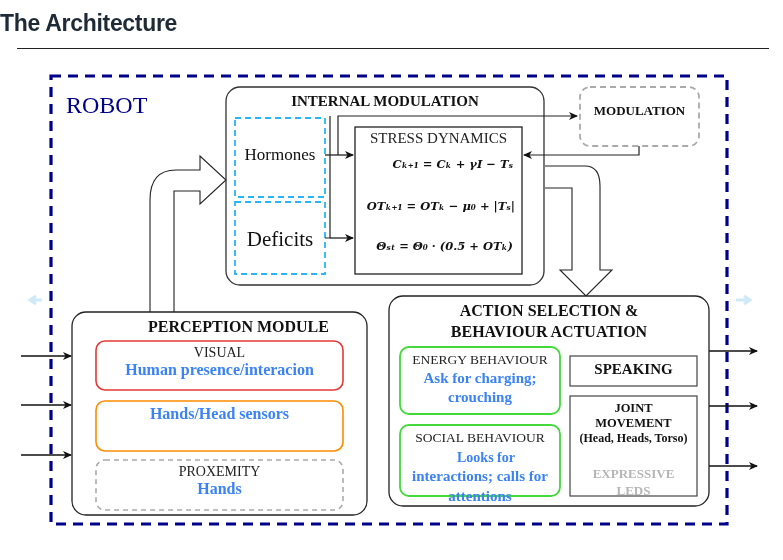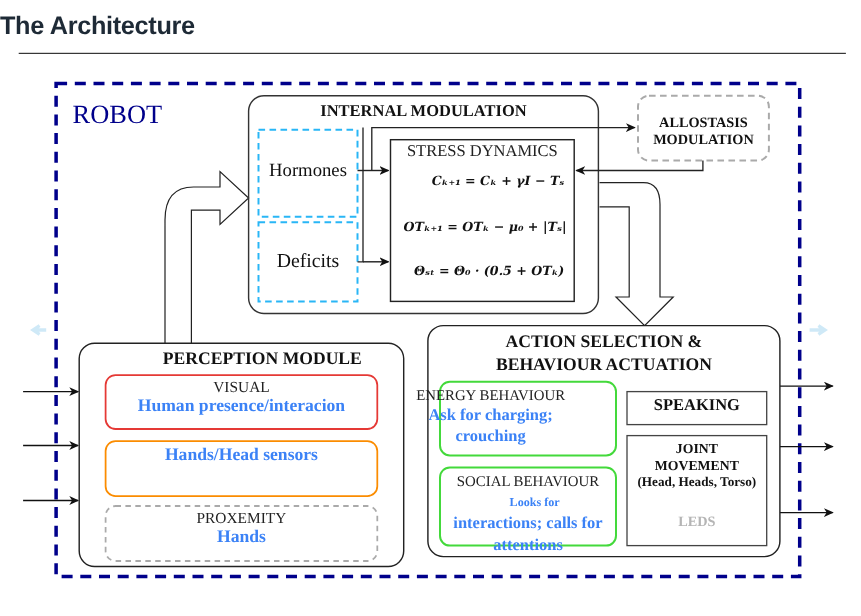--- a/index.html
+++ b/index.html
@@ -70,60 +70,60 @@
   <rect x="400" y="347" width="160" height="67" rx="9" fill="none" stroke="#43d93b" stroke-width="1.8"></rect>
   <rect x="400" y="425" width="160" height="71" rx="9" fill="none" stroke="#43d93b" stroke-width="1.8"></rect>
   <rect x="570" y="356" width="127" height="30" fill="none" stroke="#444" stroke-width="1.2"></rect>
   <rect x="570" y="396" width="127" height="100" fill="none" stroke="#444" stroke-width="1.2"></rect>
 </svg>
 
 <div class="abs robot-label">ROBOT</div>
 
 <div class="abs h-bold" style="left:226px;top:93px;width:318px;font-size:15px;">INTERNAL MODULATION</div>
 <div class="abs center" style="left:235px;top:145px;width:90px;font-size:17px;color:#111;">Hormones</div>
-<div class="abs center" style="left:235px;top:227px;width:90px;font-size:18px;color:#111;">Deficits</div>
+<div class="abs center" style="left:235px;top:227px;width:90px;font-size:21px;color:#111;">Deficits</div>
 <div class="abs center" style="left:355px;top:130px;width:167px;font-size:15px;color:#222;">STRESS DYNAMICS</div>
 <div class="abs math" style="left:355px;top:157px;width:158px;">Cₖ₊₁ = Cₖ + γI − Tₛ</div>
 <div class="abs math" style="left:355px;top:199px;width:160px;">OTₖ₊₁ = OTₖ − μ₀ + |Tₛ|</div>
 <div class="abs math" style="left:355px;top:239px;width:158px;">Θₛₜ = Θ₀ · (0.5 + OTₖ)</div>
 
 <div class="abs h-bold" style="left:580px;top:103px;width:119px;font-size:13px;line-height:16px;">
-  <div>ALLOSTASIS</div>
   <div>MODULATION</div>
 </div>
 
 <div class="abs h-bold" style="left:72px;top:318px;width:295px;font-size:16px;padding-left:38px;">PERCEPTION MODULE</div>
 <div class="abs" style="left:96px;top:345px;width:247px;">
   <div class="sub">VISUAL</div>
   <div class="subbold">Human presence/interacion</div>
 </div>
 <div class="abs" style="left:96px;top:405px;width:247px;">
   <div class="subbold">Hands/Head sensors</div>
 </div>
 <div class="abs" style="left:96px;top:464px;width:247px;">
   <div class="sub">PROXEMITY</div>
   <div class="subbold">Hands</div>
 </div>
 
 <div class="abs h-bold" style="left:389px;top:300px;width:320px;font-size:16px;line-height:21px;">
   <div>ACTION SELECTION &amp;</div>
   <div>BEHAVIOUR ACTUATION</div>
 </div>
-<div class="abs" style="left:378px;top:350px;width:136px;line-height:19px;">
+<div class="abs" style="left:412px;top:350px;width:136px;line-height:19px;">
   <div class="sub" style="font-size:13.5px;">ENERGY BEHAVIOUR</div>
   <div class="subbold" style="font-size:15px;">Ask for charging;</div>
   <div class="subbold" style="font-size:15px;">crouching</div>
 </div>
 <div class="abs" style="left:400px;top:428px;width:160px;line-height:19.5px;">
   <div class="sub" style="font-size:13.5px;">SOCIAL BEHAVIOUR</div>
-  <div class="subbold" style="font-size:11px;padding-left:12px;">Looks for</div>
+  <div class="subbold" style="font-size:14px;padding-left:12px;">Looks for</div>
   <div class="subbold" style="font-size:15px;">interactions; calls for</div>
   <div class="subbold" style="font-size:15px;text-align:center;">attentions</div>
 </div>
 <div class="abs h-bold" style="left:570px;top:361px;width:127px;font-size:15px;">SPEAKING</div>
 <div class="abs h-bold" style="left:570px;top:401px;width:127px;font-size:12.5px;line-height:15px;">
   <div>JOINT</div>
   <div>MOVEMENT</div>
   <div style="font-size:12px;">(Head, Heads, Torso)</div>
 </div>
 <div class="abs h-bold" style="left:570px;top:465px;width:127px;font-size:13px;line-height:17px;color:#b5b5b5;">
+  <div>EXPRESSIVE</div>
   <div>LEDS</div>
 </div>
 
 </body></html>

